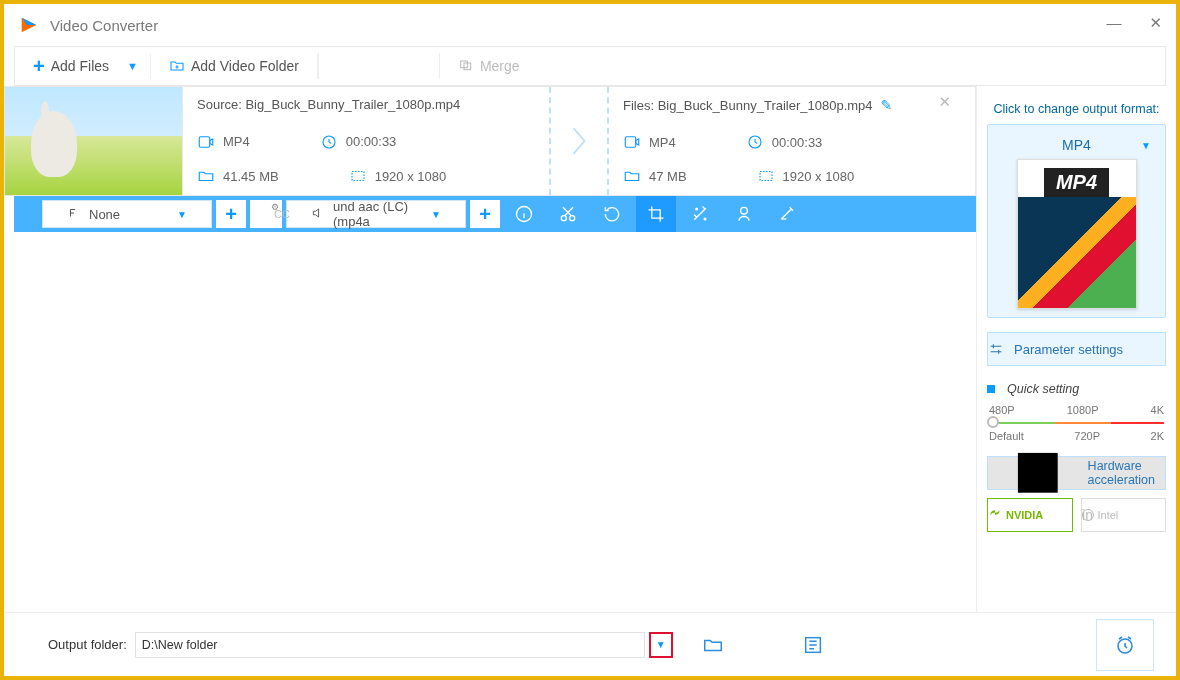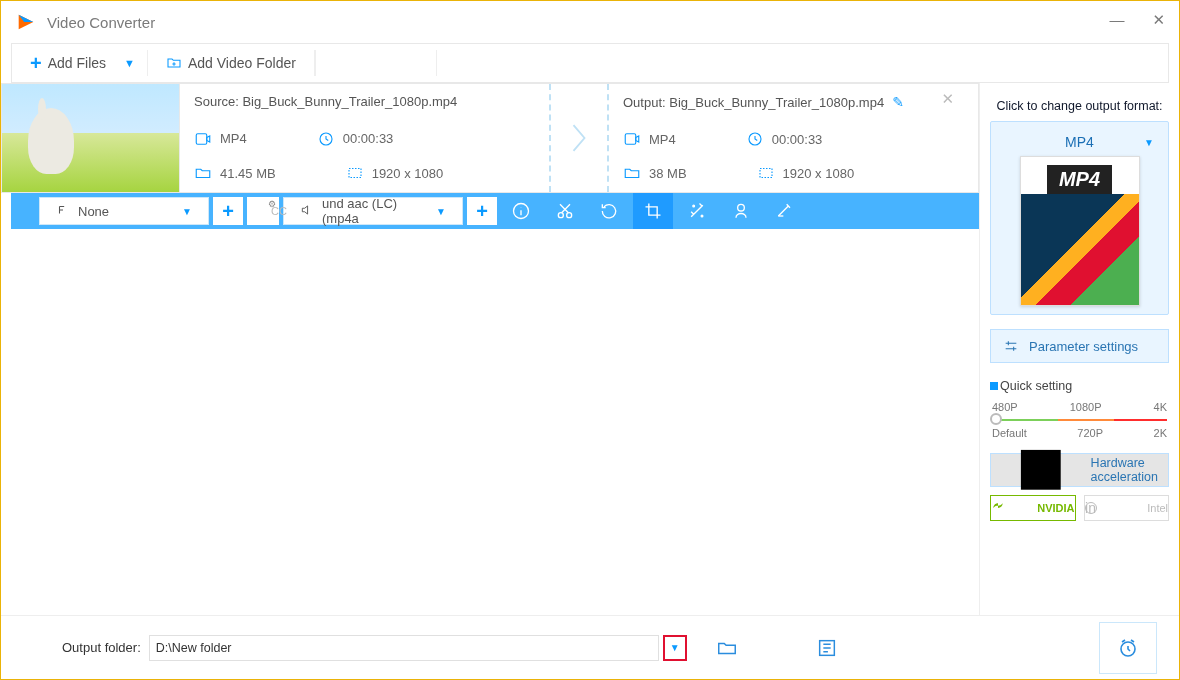--- a/index.html
+++ b/index.html
@@ -1,17 +1,17 @@
 <!DOCTYPE html>
 <html><head>
 <meta charset="utf-8">
 <style>
   * { box-sizing: border-box; margin: 0; padding: 0; font-family: Arial, sans-serif; }
   body { background: #fff; }
-  .window { width: 1180px; height: 680px; border: 1px solid #eab308; position: relative; display:flex; flex-direction:column; background:#fff;}
+  .window { width: 1180px; height: 680px; border: 4px solid #eab308; position: relative; display:flex; flex-direction:column; background:#fff;}
   
   .titlebar { height: 42px; display:flex; align-items:center; padding: 0 14px; color:#7a7a7a; font-size:15px;}
   .titlebar .logo { width:22px; height:22px; margin-right:10px; position:relative;}
   .titlebar .logo svg{width:22px;height:22px;}
   .win-controls{ position:absolute; right:14px; top:10px; display:flex; gap:28px; color:#7a7a7a;}
   .win-controls span{ font-size:15px; cursor:default;}
   
   .top-toolbar{ height:40px; border:1px solid #e8e8e8; margin:0 10px; display:flex; align-items:center; font-size:14px; color:#555;}
   .tb-btn{ display:flex; align-items:center; gap:6px; padding:0 18px; height:100%;}
   .tb-sep{ width:1px; height:26px; background:#eee;}
@@ -39,50 +39,50 @@
   .ico svg{width:18px;height:18px; stroke:#0b9aff; fill:none; stroke-width:1.5;}
   .arrow-mid{ width:60px; display:flex; align-items:center; justify-content:center; position:relative;}
   .arrow-mid .dash-l,.arrow-mid .dash-r{ position:absolute; top:0; bottom:0; width:1px; border-left:2px dashed #bfe1f5;}
   .arrow-mid .dash-l{left:0;} .arrow-mid .dash-r{right:0;}
   .arrow-mid svg{width:22px;height:40px;}
   .edit-pen{ color:#0b9aff; font-size:14px; margin-left:8px;}
   .close-x{ position:absolute; right:24px; top:6px; color:#bbb; font-size:15px;}
   .info-grid{position:relative;}
   
   .action-bar{ height:36px; background:#47b3ff; margin:0; display:flex; align-items:center; padding:0 4px; gap:4px;}
-  .ab-dropdown{ background:#fff; height:28px; border:1px solid #cde7f9; display:flex; align-items:center; padding:0 16px; font-size:13px; color:#555; gap:8px;}
+  .ab-dropdown{ background:#fff; height:28px; border:1px solid #cde7f9; display:flex; align-items:center; padding:0 24px; font-size:13px; color:#555; gap:8px;}
   .ab-dropdown .caret{ color:#0b9aff; font-size:10px; margin-left:auto;}
   .ab-square{ width:30px; height:28px; background:#fff; display:flex; align-items:center; justify-content:center;}
   .ab-icon{ width:40px; height:36px; display:flex; align-items:center; justify-content:center;}
   .ab-icon svg{ stroke:#fff; fill:none; width:20px; height:20px; stroke-width:1.6;}
   .ab-icon.active{ background:#1f9bff;}
   
-  .rp-label{ text-align:center; font-size:12.5px; color:#0f172a; margin:6px 0 8px;}
+  .rp-label{ text-align:center; font-size:12.5px; color:#0369a1; margin:6px 0 8px;}
   .format-box{ background:#e9f5ff; border:1px solid #bde0ff; padding:8px; border-radius:2px;}
   .format-head{ display:flex; justify-content:center; align-items:center; gap:8px; color:#1b6fb5; font-size:14px; padding:4px 0 6px; position:relative;}
   .format-head .caret{ color:#0b9aff; font-size:10px; position:absolute; right:6px;}
   .format-img{ width:120px; height:150px; margin:0 auto; background:#fff; border:1px solid #ddd; box-shadow:0 1px 3px rgba(0,0,0,0.15); display:flex; flex-direction:column; align-items:center;}
   .format-img .mplabel{ background:#222; color:#fff; font-weight:bold; font-size:20px; padding:3px 12px; margin-top:8px; font-style:italic;}
   .format-img .art{ flex:1; width:100%; background:linear-gradient(135deg,#0a3656 0%, #0a3656 45%, #ffb020 45%, #ffb020 55%, #e01030 55%, #e01030 70%, #4caf50 70%);}
-  .param-btn{ background:#e9f5ff; border:1px solid #bde0ff; height:34px; margin-top:14px; display:flex; align-items:center; gap:10px; padding:0 12px; color:#2a75b3; font-size:13px;}
+  .param-btn{ background:#e9f5ff; border:1px solid #bde0ff; height:34px; margin-top:14px; display:flex; align-items:center; gap:10px; padding:0 0; color:#2a75b3; font-size:13px;}
   .param-btn svg{stroke:#2a75b3;width:16px;height:16px;fill:none;stroke-width:1.6;}
   .quick-setting{ margin-top:16px; font-size:12.5px; color:#444;}
-  .qs-title{ display:flex; align-items:center; gap:2px; margin-bottom:8px;}
+  .qs-title{ display:flex; align-items:center; gap:12px; margin-bottom:8px;font-style:italic;}
   .qs-title .sq{ width:8px; height:8px; background:#0b9aff;}
   .qs-labels{ display:flex; justify-content:space-between; font-size:11px; color:#777; padding:0 2px;}
   .qs-track{ height:6px; position:relative; margin:4px 0;}
   .qs-track .line{ position:absolute; left:10px; right:2px; top:2px; height:2px; background:linear-gradient(90deg,#7cd05a 0%, #7cd05a 35%, #ff8a3a 35%, #ff8a3a 68%, #ff2d2d 68%);}
   .qs-track .handle{ position:absolute; left:0; top:-4px; width:12px;height:12px;border-radius:50%;background:#fff;border:2px solid #bbb;}
   .hw-btn{ background:#e5e5e5; border:1px solid #bde0ff; height:34px; margin-top:14px; display:flex; align-items:center; gap:10px; padding:0 10px; color:#2a75b3; font-size:12.5px;}
   .chip-row{ display:flex; gap:8px; margin-top:8px;}
-  .chip{ flex:1; height:26px; border:1px solid #ddd; display:flex; align-items:center; justify-content:space-between; gap:4px; font-size:11px;}
+  .chip{ flex:1; height:34px; border:1px solid #ddd; display:flex; align-items:center; justify-content:flex-start; gap:4px; font-size:11px;}
   .chip.nvidia{ border-color:#76b900; color:#76b900; font-weight:bold;}
   .chip.intel{ color:#bbb;}
   
-  .footer{ height:64px; border-top:1px solid #eee; display:flex; align-items:center; padding-left:61px; position:relative;}
+  .footer{ height:64px; border-top:1px solid #eee; display:flex; align-items:center; padding-left:44px; position:relative;}
   .footer-label{ font-size:13px; color:#333; margin-right:8px;}
   .folder-input{ width:510px; height:26px; border:1px solid #e0e0e0; padding:0 6px; font-size:12.5px; color:#333; outline:none;}
   .folder-caret-box{ width:24px;height:26px; border:2px solid #e01030; margin-left:4px; display:flex; align-items:center; justify-content:center;}
   .folder-caret-box span{ color:#0b9aff; font-size:10px;}
   .footer-icon{ width:40px; display:flex; align-items:center; justify-content:center; margin-left:20px;}
   .footer-icon svg{stroke:#2a8dde;fill:none;width:22px;height:22px;stroke-width:1.6;}
   .run-btn{ position:absolute; right:94px; top:6px; width:194px; height:52px; background:#0b9aff; border:4px solid #e01030; display:flex; align-items:center; justify-content:center; color:#fff; font-size:30px; font-weight:bold;}
   .clock-btn{ position:absolute; right:22px; top:6px; width:58px; height:52px; border:1px solid #cbe7fb; display:flex; align-items:center; justify-content:center;}
   .clock-btn svg{stroke:#2a8dde;fill:none;width:24px;height:24px;stroke-width:1.6;}
 </style>
@@ -118,20 +118,29 @@
             <path d="M3 6h6l2 2h10v10H3z" fill="none" stroke="#0b9aff" stroke-width="1.6"></path>
             <path d="M12 11v5M9.5 13.5h5" stroke="#0b9aff" stroke-width="1.6"></path>
           </svg>
       </span>
       <span>Add Video Folder</span>
     </div>
     <div class="tb-sep"></div>
     <div class="tb-sep"></div>
     <div style="flex:0 0 120px"></div>
     <div class="tb-sep"></div>
+    <div class="tb-btn merge-disabled">
+      <span>
+        <svg width="16" height="16" viewBox="0 0 24 24">
+            <rect x="4" y="6" width="10" height="10" fill="none" stroke="#bdbdbd" stroke-width="1.6"></rect>
+            <rect x="9" y="9" width="10" height="10" fill="none" stroke="#bdbdbd" stroke-width="1.6"></rect>
+          </svg>
+      </span>
+      <span>Merge</span>
+    </div>
   </div>
 
   <div class="main">
     <div class="left-area">
 
       <div class="file-row">
         <div class="thumb">
           <div class="sky"></div>
             <div class="bunny"></div>
             <div class="ear"></div>
@@ -180,21 +189,21 @@
             </div>
           </div>
           <div class="arrow-mid">
             <div class="dash-l"></div>
               <div class="dash-r"></div>
             <svg viewBox="0 0 24 40">
                 <path d="M6 6 L18 20 L6 34" fill="none" stroke="#bfe1f5" stroke-width="2"></path>
               </svg>
           </div>
           <div class="info-half">
-            <div class="info-title"><span>Output:</span> <span>Big_Buck_Bunny_Trailer_1080p.mp4</span><span class="edit-pen">✎</span></div>
+            <div class="info-title"><span>Files:</span> <span>Big_Buck_Bunny_Trailer_1080p.mp4</span><span class="edit-pen">✎</span></div>
             <div class="info-cols">
               <div class="info-cell">
                   <span class="ico">
                     <svg viewBox="0 0 24 24">
                       <rect x="3" y="5" width="14" height="14" rx="2"></rect>
                       <path d="M17 10l4-2v8l-4-2z"></path>
                     </svg>
                   </span>
                   <span>MP4</span>
                 </div>
@@ -208,21 +217,21 @@
                   <span>00:00:33</span>
                 </div>
             </div>
             <div class="info-cols">
               <div class="info-cell">
                   <span class="ico">
                     <svg viewBox="0 0 24 24">
                       <path d="M3 7h6l2 2h10v9H3z"></path>
                     </svg>
                   </span>
-                  <span>38 MB</span>
+                  <span>47 MB</span>
                 </div>
               <div class="info-cell">
                   <span class="ico">
                     <svg viewBox="0 0 24 24">
                       <rect x="4" y="6" width="16" height="12" stroke-dasharray="2 2"></rect>
                     </svg>
                   </span>
                   <span>1920 x 1080</span>
                 </div>
             </div>

